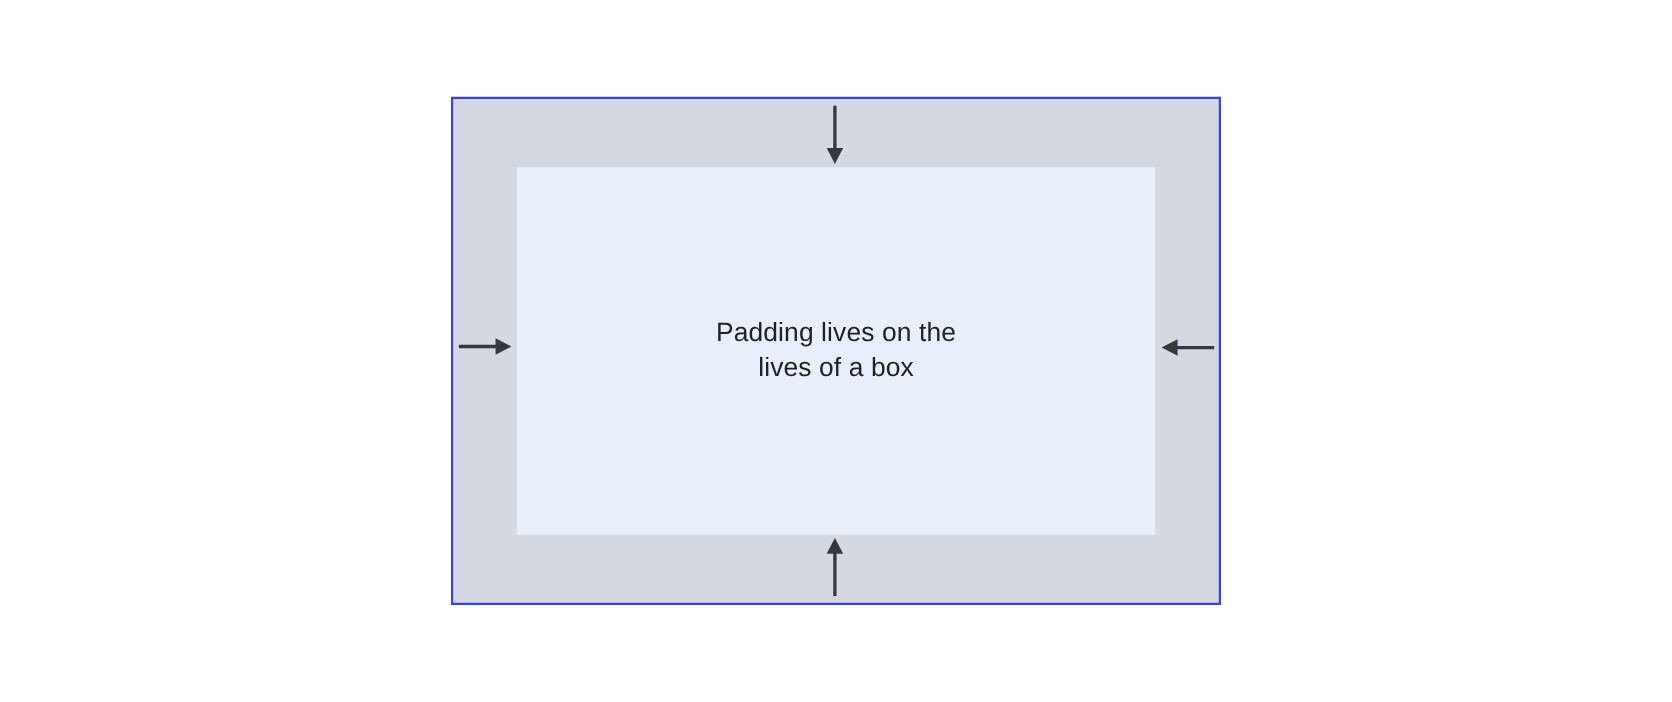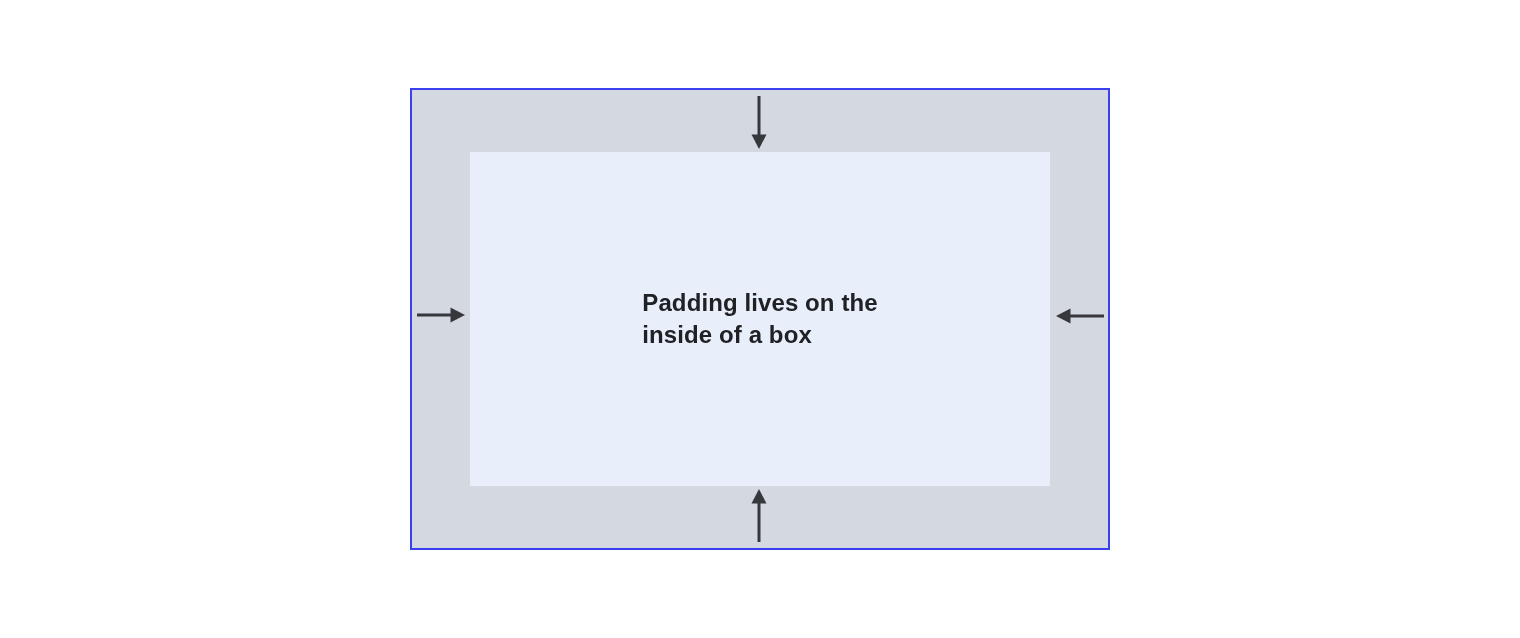--- a/index.html
+++ b/index.html
@@ -37,22 +37,22 @@
     height: 334px;
     background: var(--content-box);
     display: flex;
     align-items: center;
     justify-content: center;
   }
   .padding-label {
     color: var(--text);
     font-size: 24px;
     line-height: 32px;
-    font-weight: bold;
-    text-align: left;
+    font-weight: normal;
+    text-align: center;
     letter-spacing: 0.1px;
   }
   .padding-label .line { display: block; }
   .arrow {
     position: absolute;
     display: block;
   }
   .arrow line { stroke: var(--arrow); stroke-width: 3; }
   .arrow polygon { fill: var(--arrow); }
   .arrow-top    { left: 750px; top: 96px;  width: 18px; height: 53px; }
@@ -83,17 +83,17 @@
   </svg>
 
   <svg class="arrow arrow-right" viewBox="0 0 48 18" aria-hidden="true">
     <line x1="13" y1="9" x2="48" y2="9"></line>
     <polygon points="0,9 14.5,1.5 14.5,16.5"></polygon>
   </svg>
 
   <div class="content-box">
     <div class="padding-label">
       <span class="line">Padding lives on the</span>
-      <span class="line">inside of a box</span>
+      <span class="line">lives of a box</span>
     </div>
   </div>
 
 </div>
 
 </body></html>

